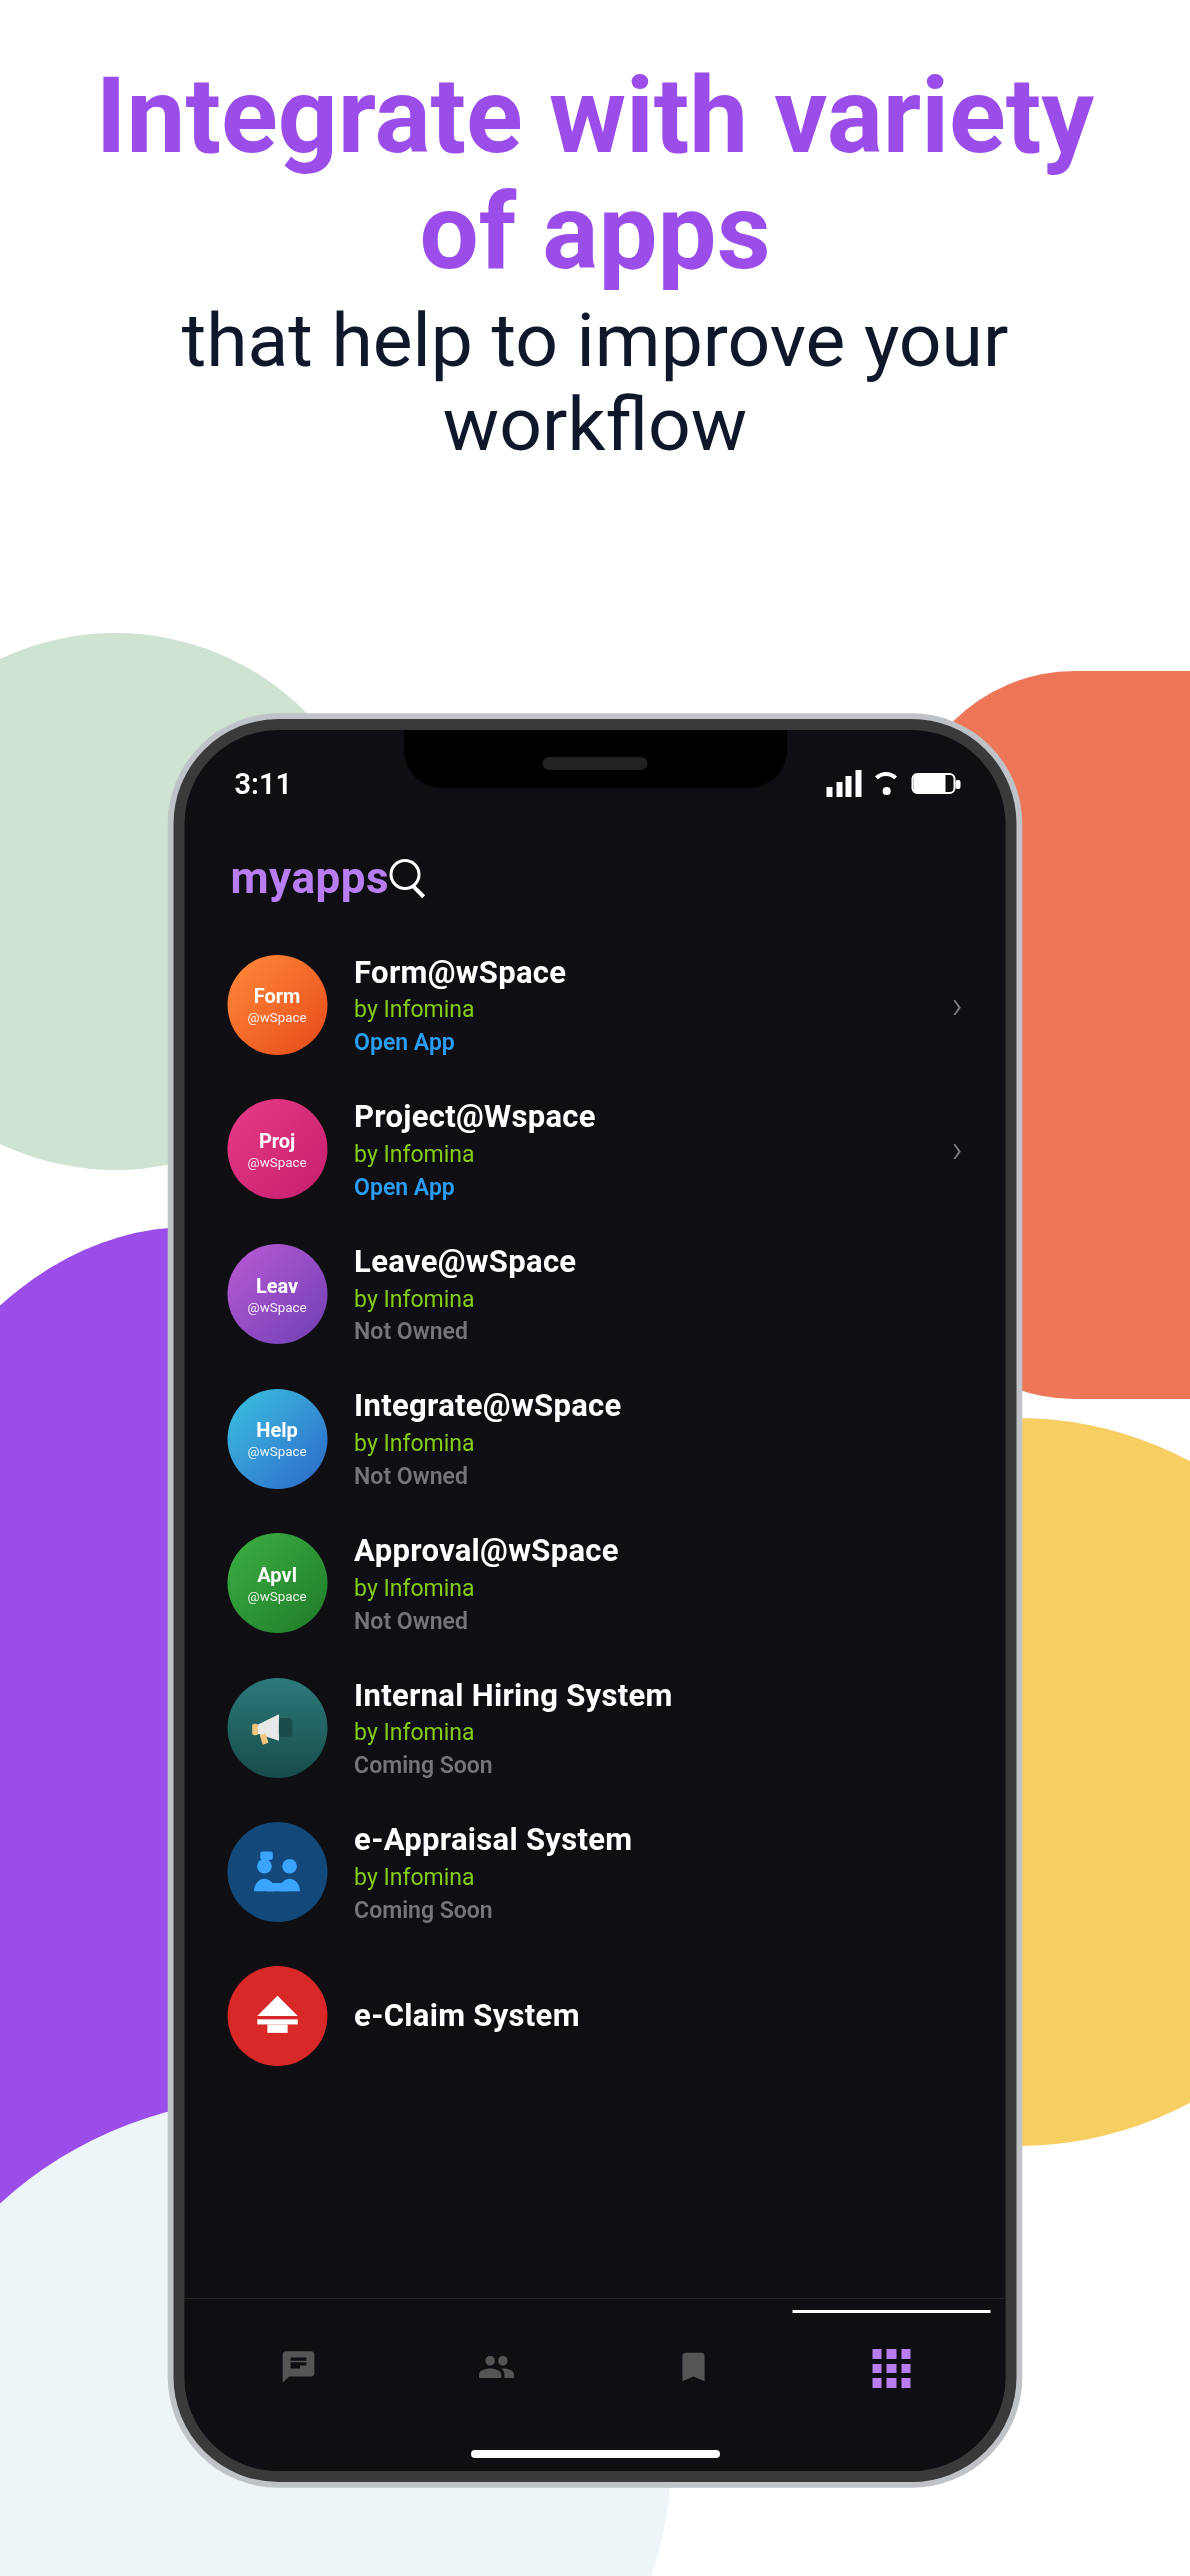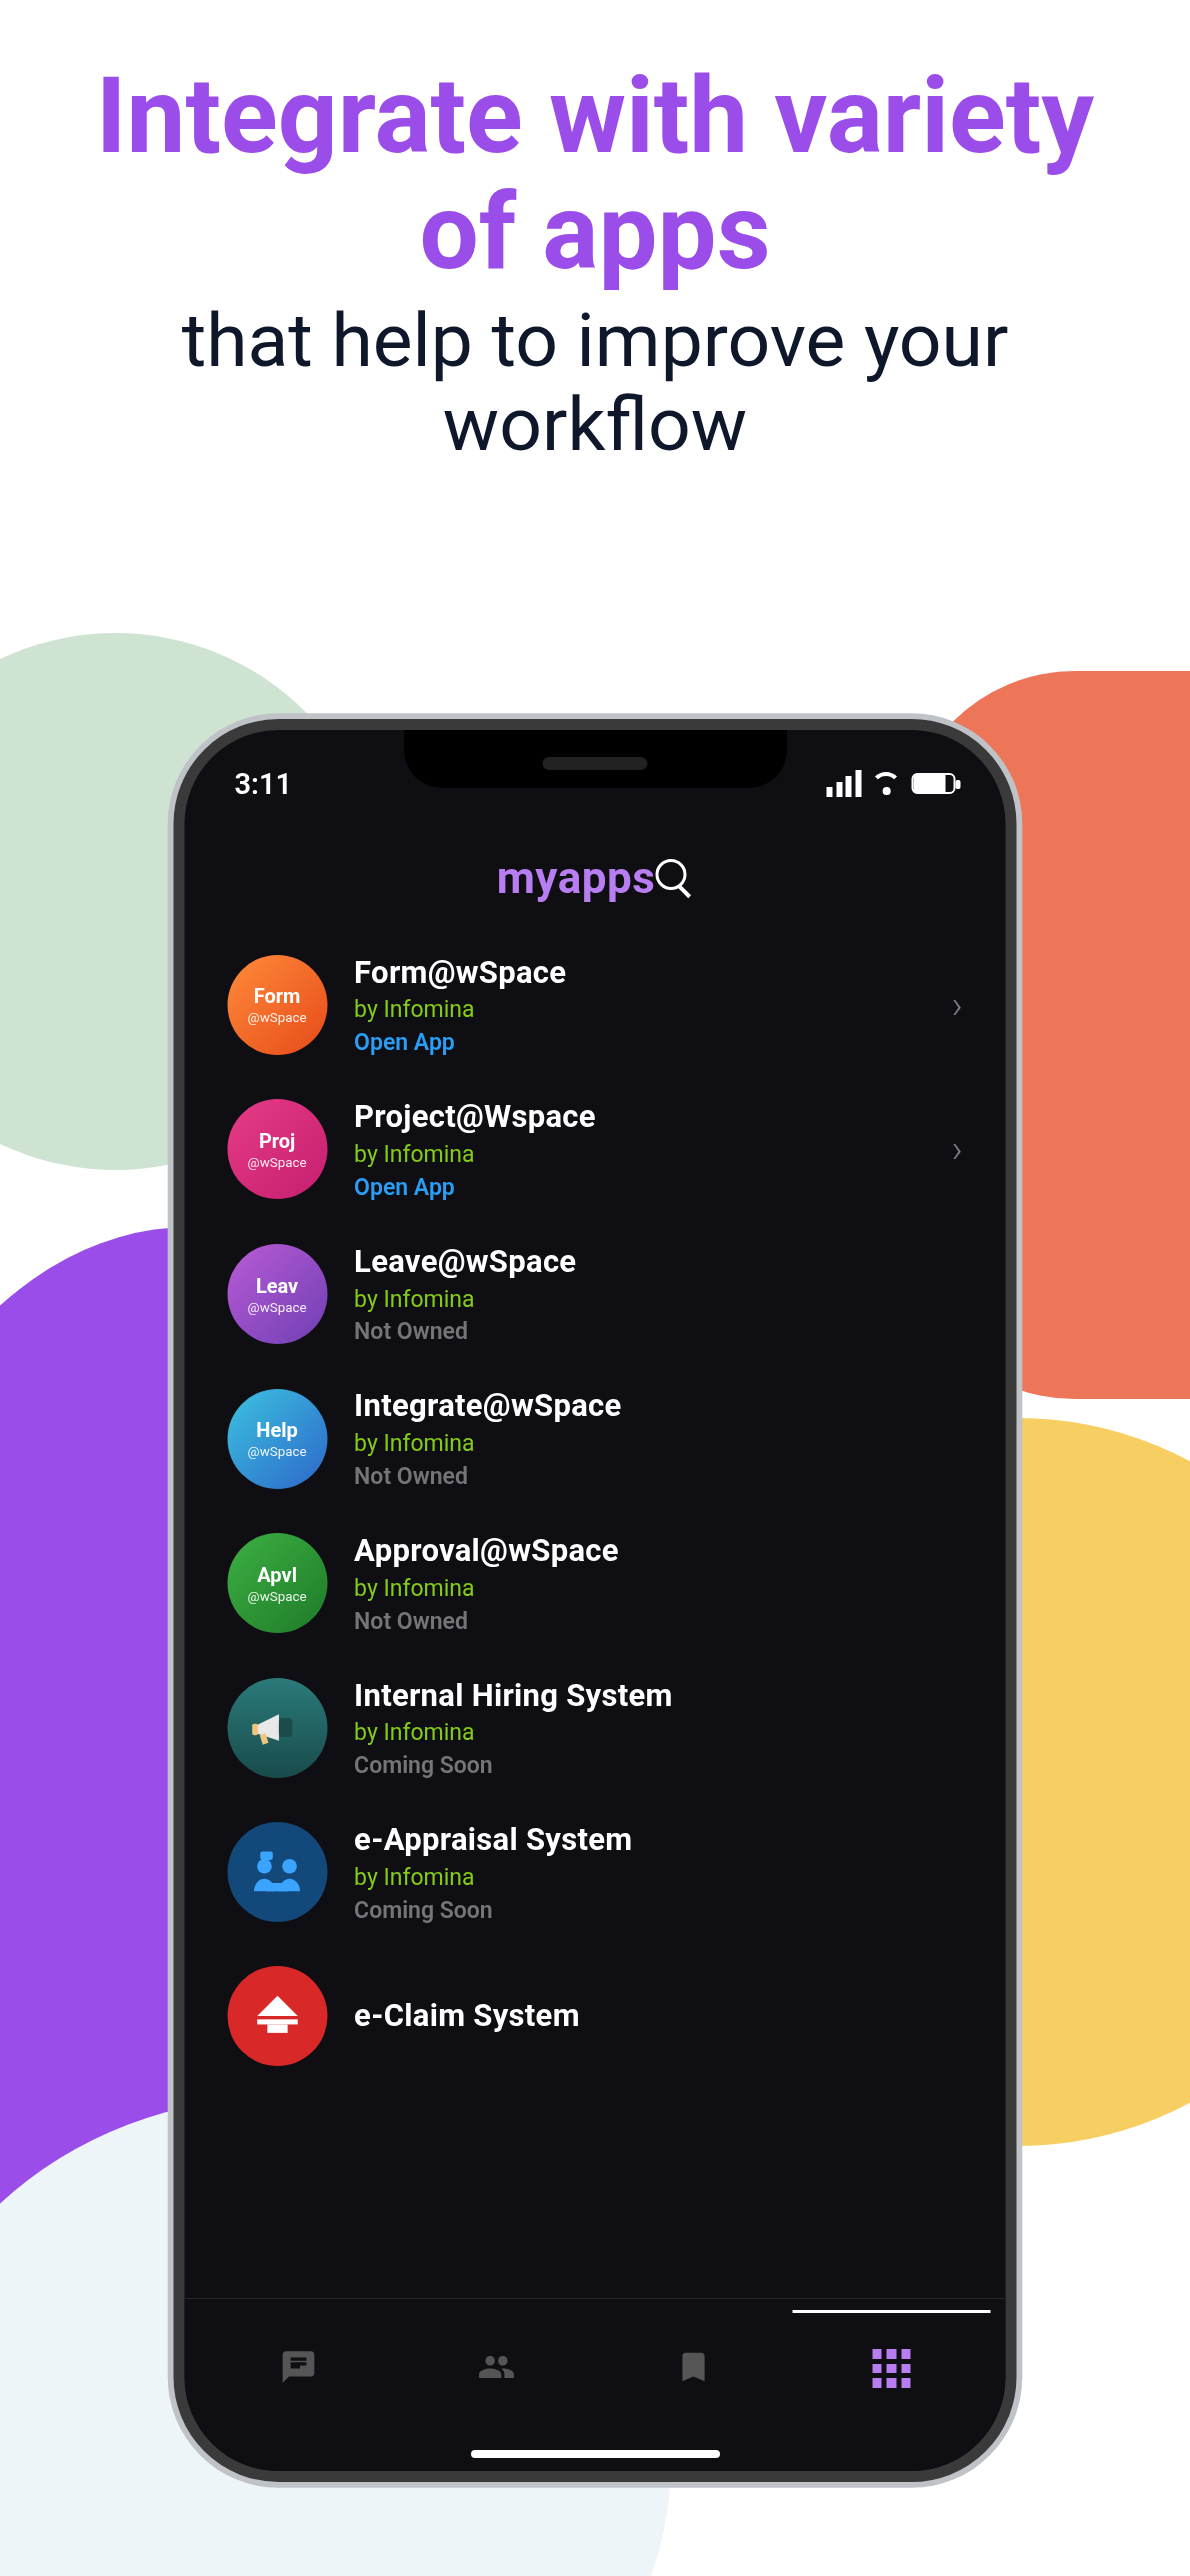--- a/index.html
+++ b/index.html
@@ -30,21 +30,21 @@
 .bars{display:inline-flex;gap:3.8px;align-items:flex-end;}
 .bars i{display:block;width:5.8px;background:#fff;}
 .bars i:nth-child(1){height:9.6px}.bars i:nth-child(2){height:15.3px}.bars i:nth-child(3){height:21px}.bars i:nth-child(4){height:27px}
 .wifi{width:31px;height:23px;position:relative;}
 .wifi::before{content:"";position:absolute;inset:0;border:4.8px solid #fff;border-bottom:none;border-left-color:transparent;border-right-color:transparent;border-radius:29px 29px 0 0;}
 .wifi::after{content:"";position:absolute;left:50%;bottom:0;transform:translateX(-50%);width:7.7px;height:7.7px;background:#fff;border-radius:50%;}
 .batt{width:44px;height:21px;border:2.4px solid #fff;border-radius:5.8px;position:relative;}
 .batt::after{content:"";position:absolute;right:-6.7px;top:4.8px;width:4.8px;height:9.6px;background:#fff;border-radius:1.9px;}
 .batt i{display:block;width:80%;height:100%;background:#fff;}
 
-.header{display:flex;justify-content:center;align-items:center;padding:38px 46px 9.6px;}
+.header{display:flex;justify-content:flex-start;align-items:center;padding:38px 46px 9.6px;}
 .header-title{color:#b87df0;font-size:44px;font-weight:700;letter-spacing:0.5px;}
 .search-icon{width:38px;height:38px;position:relative;}
 .search-icon::before{content:"";position:absolute;width:25px;height:25px;border:3.8px solid #fff;border-radius:50%;}
 .search-icon::after{content:"";position:absolute;width:3.8px;height:15.3px;background:#fff;left:27px;top:25px;transform:rotate(-45deg);}
 
 .list{padding:19px 33px 0;overflow-y:hidden;height:1418px;}
 .item{display:flex;align-items:center;padding:21px 9.6px;gap:27px;}
 .icon-badge{width:100px;height:100px;border-radius:50px;display:flex;flex-direction:column;align-items:center;justify-content:center;color:#fff;flex:0 0 100px;}
 .icon-badge .short{font-size:20px;font-weight:700;}
 .icon-badge .sub{font-size:13.4px;margin-top:1.9px;opacity:.9;}

